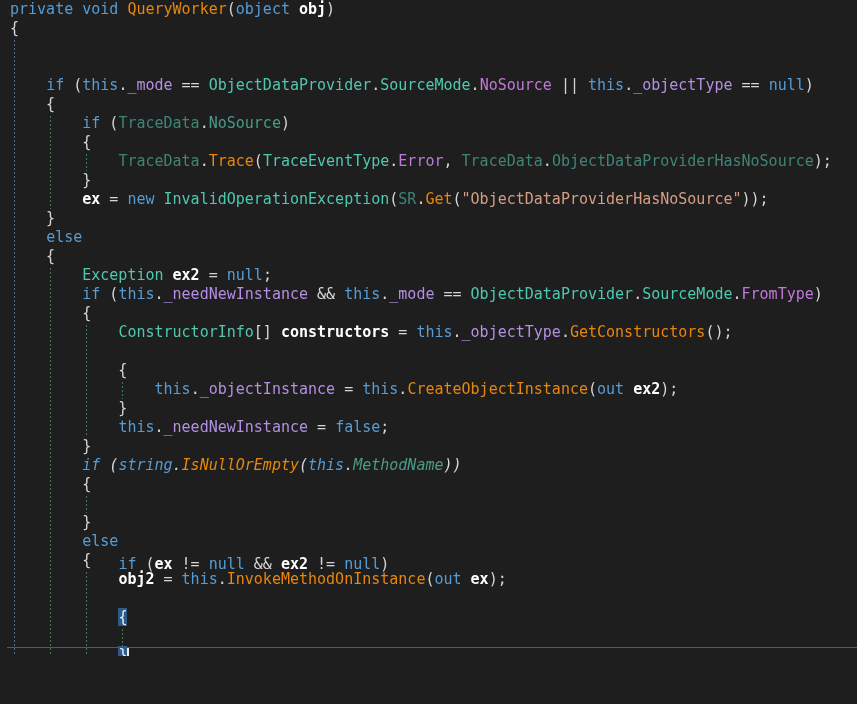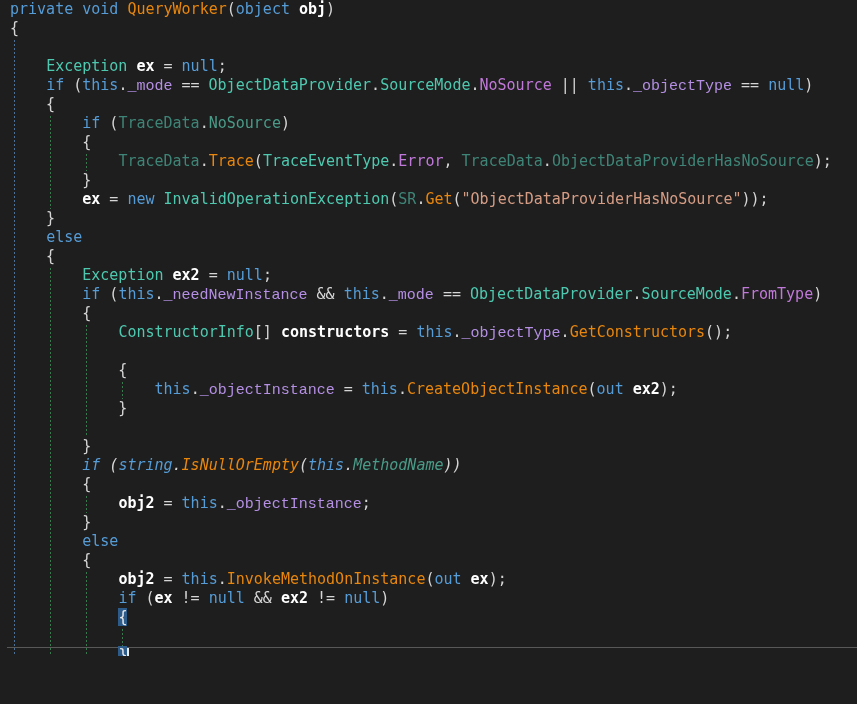--- a/index.html
+++ b/index.html
@@ -10,21 +10,21 @@
     font-size:15px;line-height:19px;margin-left:7px;
   }
   .layer{position:absolute;inset:0;}
   .row{position:absolute;left:3px;height:19px;white-space:pre;}
   .tok{color:var(--c-p);}
   .tok.k{color:var(--c-k);}
   .tok.t{color:var(--c-t);}
   .tok.s{color:var(--c-s);}
   .tok.pr{color:var(--c-pr);}
   .tok.m{color:var(--c-m);}
-  .tok.f{color:var(--c-f);font-family:Liberation Mono, monospace;}
+  .tok.f{color:var(--c-f);}
   .tok.e{color:var(--c-e);}
   .tok.str{color:var(--c-str);}
   .tok.n{color:var(--c-n);}
   .tok.l{color:var(--c-l);font-weight:bold;}
   .tok.hl{background:var(--c-hl);color:#ececec;}
   .guide{position:absolute;width:1px;background:repeating-linear-gradient(to bottom,currentColor 0 2px,transparent 2px 4px);}
   .guide.blue{color:#4e6f96;}
   .guide.green{color:#3a7a4e;}
   .current-line{position:absolute;left:0;width:100%;height:19px;box-sizing:border-box;
     border-top:1px solid #585858;border-bottom:1px solid #585858;}
@@ -42,47 +42,46 @@
       <div class="guide green" style="left: 79px; top: 325px; height: 112px;"></div>
       <div class="guide green" style="left: 115px; top: 382px; height: 17px;"></div>
       <div class="guide green" style="left: 79px; top: 496px; height: 17px;"></div>
       <div class="guide green" style="left: 79px; top: 572px; height: 93px;"></div>
       <div class="guide green" style="left: 115px; top: 629px; height: 17px;"></div>
     </div>
   <div class="current-line" style="display: block; top: 647px;"></div>
   <div class="layer">
       <div class="row" style="top: 0px;"><span class="tok k">private</span><span class="tok p"> </span><span class="tok k">void</span><span class="tok p"> </span><span class="tok m">QueryWorker</span><span class="tok p">(</span><span class="tok k">object</span><span class="tok p"> </span><span class="tok l">obj</span><span class="tok p">)</span></div>
       <div class="row" style="top: 19px;"><span class="tok p">{</span></div>
-      <div class="row" style="top: 57px;"><span class="tok p">    </span><span class="tok t">Exception</span><span class="tok p"> </span><span class="tok l">ex</span><span class="tok p"> = </span><span class="tok k">null</span><span class="tok p">;</span></div>
       <div class="row" style="top: 76px;"><span class="tok p">    </span><span class="tok k">if</span><span class="tok p"> (</span><span class="tok k">this</span><span class="tok p">.</span><span class="tok f">_mode</span><span class="tok p"> == </span><span class="tok t">ObjectDataProvider</span><span class="tok p">.</span><span class="tok t">SourceMode</span><span class="tok p">.</span><span class="tok e">NoSource</span><span class="tok p"> || </span><span class="tok k">this</span><span class="tok p">.</span><span class="tok f">_objectType</span><span class="tok p"> == </span><span class="tok k">null</span><span class="tok p">)</span></div>
       <div class="row" style="top: 95px;"><span class="tok p">    {</span></div>
       <div class="row" style="top: 114px;"><span class="tok p">        </span><span class="tok k">if</span><span class="tok p"> (</span><span class="tok s">TraceData</span><span class="tok p">.</span><span class="tok pr">NoSource</span><span class="tok p">)</span></div>
       <div class="row" style="top: 133px;"><span class="tok p">        {</span></div>
       <div class="row" style="top: 152px;"><span class="tok p">            </span><span class="tok s">TraceData</span><span class="tok p">.</span><span class="tok m">Trace</span><span class="tok p">(</span><span class="tok t">TraceEventType</span><span class="tok p">.</span><span class="tok e">Error</span><span class="tok p">, </span><span class="tok s">TraceData</span><span class="tok p">.</span><span class="tok s">ObjectDataProviderHasNoSource</span><span class="tok p">);</span></div>
       <div class="row" style="top: 171px;"><span class="tok p">        }</span></div>
       <div class="row" style="top: 190px;"><span class="tok p">        </span><span class="tok l">ex</span><span class="tok p"> = </span><span class="tok k">new</span><span class="tok p"> </span><span class="tok t">InvalidOperationException</span><span class="tok p">(</span><span class="tok s">SR</span><span class="tok p">.</span><span class="tok m">Get</span><span class="tok p">(</span><span class="tok str">"ObjectDataProviderHasNoSource"</span><span class="tok p">));</span></div>
       <div class="row" style="top: 209px;"><span class="tok p">    }</span></div>
       <div class="row" style="top: 228px;"><span class="tok p">    </span><span class="tok k">else</span></div>
       <div class="row" style="top: 247px;"><span class="tok p">    {</span></div>
       <div class="row" style="top: 266px;"><span class="tok p">        </span><span class="tok t">Exception</span><span class="tok p"> </span><span class="tok l">ex2</span><span class="tok p"> = </span><span class="tok k">null</span><span class="tok p">;</span></div>
       <div class="row" style="top: 285px;"><span class="tok p">        </span><span class="tok k">if</span><span class="tok p"> (</span><span class="tok k">this</span><span class="tok p">.</span><span class="tok f">_needNewInstance</span><span class="tok p"> &amp;&amp; </span><span class="tok k">this</span><span class="tok p">.</span><span class="tok f">_mode</span><span class="tok p"> == </span><span class="tok t">ObjectDataProvider</span><span class="tok p">.</span><span class="tok t">SourceMode</span><span class="tok p">.</span><span class="tok e">FromType</span><span class="tok p">)</span></div>
       <div class="row" style="top: 304px;"><span class="tok p">        {</span></div>
       <div class="row" style="top: 323px;"><span class="tok p">            </span><span class="tok t">ConstructorInfo</span><span class="tok p">[] </span><span class="tok l">constructors</span><span class="tok p"> = </span><span class="tok k">this</span><span class="tok p">.</span><span class="tok f">_objectType</span><span class="tok p">.</span><span class="tok m">GetConstructors</span><span class="tok p">();</span></div>
       <div class="row" style="top: 361px;"><span class="tok p">            {</span></div>
       <div class="row" style="top: 380px;"><span class="tok p">                </span><span class="tok k">this</span><span class="tok p">.</span><span class="tok f">_objectInstance</span><span class="tok p"> = </span><span class="tok k">this</span><span class="tok p">.</span><span class="tok m">CreateObjectInstance</span><span class="tok p">(</span><span class="tok k">out</span><span class="tok p"> </span><span class="tok l">ex2</span><span class="tok p">);</span></div>
       <div class="row" style="top: 399px;"><span class="tok p">            }</span></div>
+      <div class="row" style="top: 418px;"><span class="tok p">            </span><span class="tok k">this</span><span class="tok p">.</span><span class="tok f">_needNewInstance</span><span class="tok p"> = </span><span class="tok k">false</span><span class="tok p">;</span></div>
       <div class="row" style="top: 437px;"><span class="tok p">        }</span></div>
       <div class="row" style="top: 456px; font-style: italic;"><span class="tok p">        </span><span class="tok k">if</span><span class="tok p"> (</span><span class="tok k">string</span><span class="tok p">.</span><span class="tok m">IsNullOrEmpty</span><span class="tok p">(</span><span class="tok k">this</span><span class="tok p">.</span><span class="tok pr">MethodName</span><span class="tok p">))</span></div>
       <div class="row" style="top: 475px;"><span class="tok p">        {</span></div>
-      <div class="row" style="top: 494px;"><span class="tok p">            </span><span class="tok l">obj2</span><span class="tok p"> = </span><span class="tok k">this</span><span class="tok p">.</span><span class="tok f">_objectInstance</span><span class="tok p">;</span></div>
       <div class="row" style="top: 513px;"><span class="tok p">        }</span></div>
       <div class="row" style="top: 532px;"><span class="tok p">        </span><span class="tok k">else</span></div>
       <div class="row" style="top: 551px;"><span class="tok p">        {</span></div>
       <div class="row" style="top: 570px;"><span class="tok p">            </span><span class="tok l">obj2</span><span class="tok p"> = </span><span class="tok k">this</span><span class="tok p">.</span><span class="tok m">InvokeMethodOnInstance</span><span class="tok p">(</span><span class="tok k">out</span><span class="tok p"> </span><span class="tok l">ex</span><span class="tok p">);</span></div>
-      <div class="row" style="top: 589px;"><span class="tok p">            </span><span class="tok k">if</span><span class="tok p"> (</span><span class="tok l">ex</span><span class="tok p"> != </span><span class="tok k">null</span><span class="tok p"> &amp;&amp; </span><span class="tok l">ex2</span><span class="tok p"> != </span><span class="tok k">null</span><span class="tok p">)</span></div>
+      <div class="row" style="top: 555px;"><span class="tok p">            </span><span class="tok k">if</span><span class="tok p"> (</span><span class="tok l">ex</span><span class="tok p"> != </span><span class="tok k">null</span><span class="tok p"> &amp;&amp; </span><span class="tok l">ex2</span><span class="tok p"> != </span><span class="tok k">null</span><span class="tok p">)</span></div>
       <div class="row" style="top: 608px;"><span class="tok p">            </span><span class="tok p hl">{</span></div>
       <div class="row" style="top: 646px;"><span class="tok p">            </span><span class="tok p hl">}</span></div>
       <div class="row" style="top: 665px;"><span class="tok p">        }</span></div>
       <div class="row" style="top: 684px;"><span class="tok p">    }</span></div>
       <div class="row" style="top: 699px;"><span class="tok p">    </span><span class="tok k">this</span><span class="tok p">.</span><span class="tok m">OnQueryFinished</span><span class="tok p">(</span><span class="tok l">obj2</span><span class="tok p">, </span><span class="tok l">ex</span><span class="tok p">, </span><span class="tok k">null</span><span class="tok p">, </span><span class="tok k">null</span><span class="tok p">);</span></div>
     </div>
   <div class="caret" style="display: block; left: 120px; top: 648px;"></div>
 </div>
 
 </body></html>

